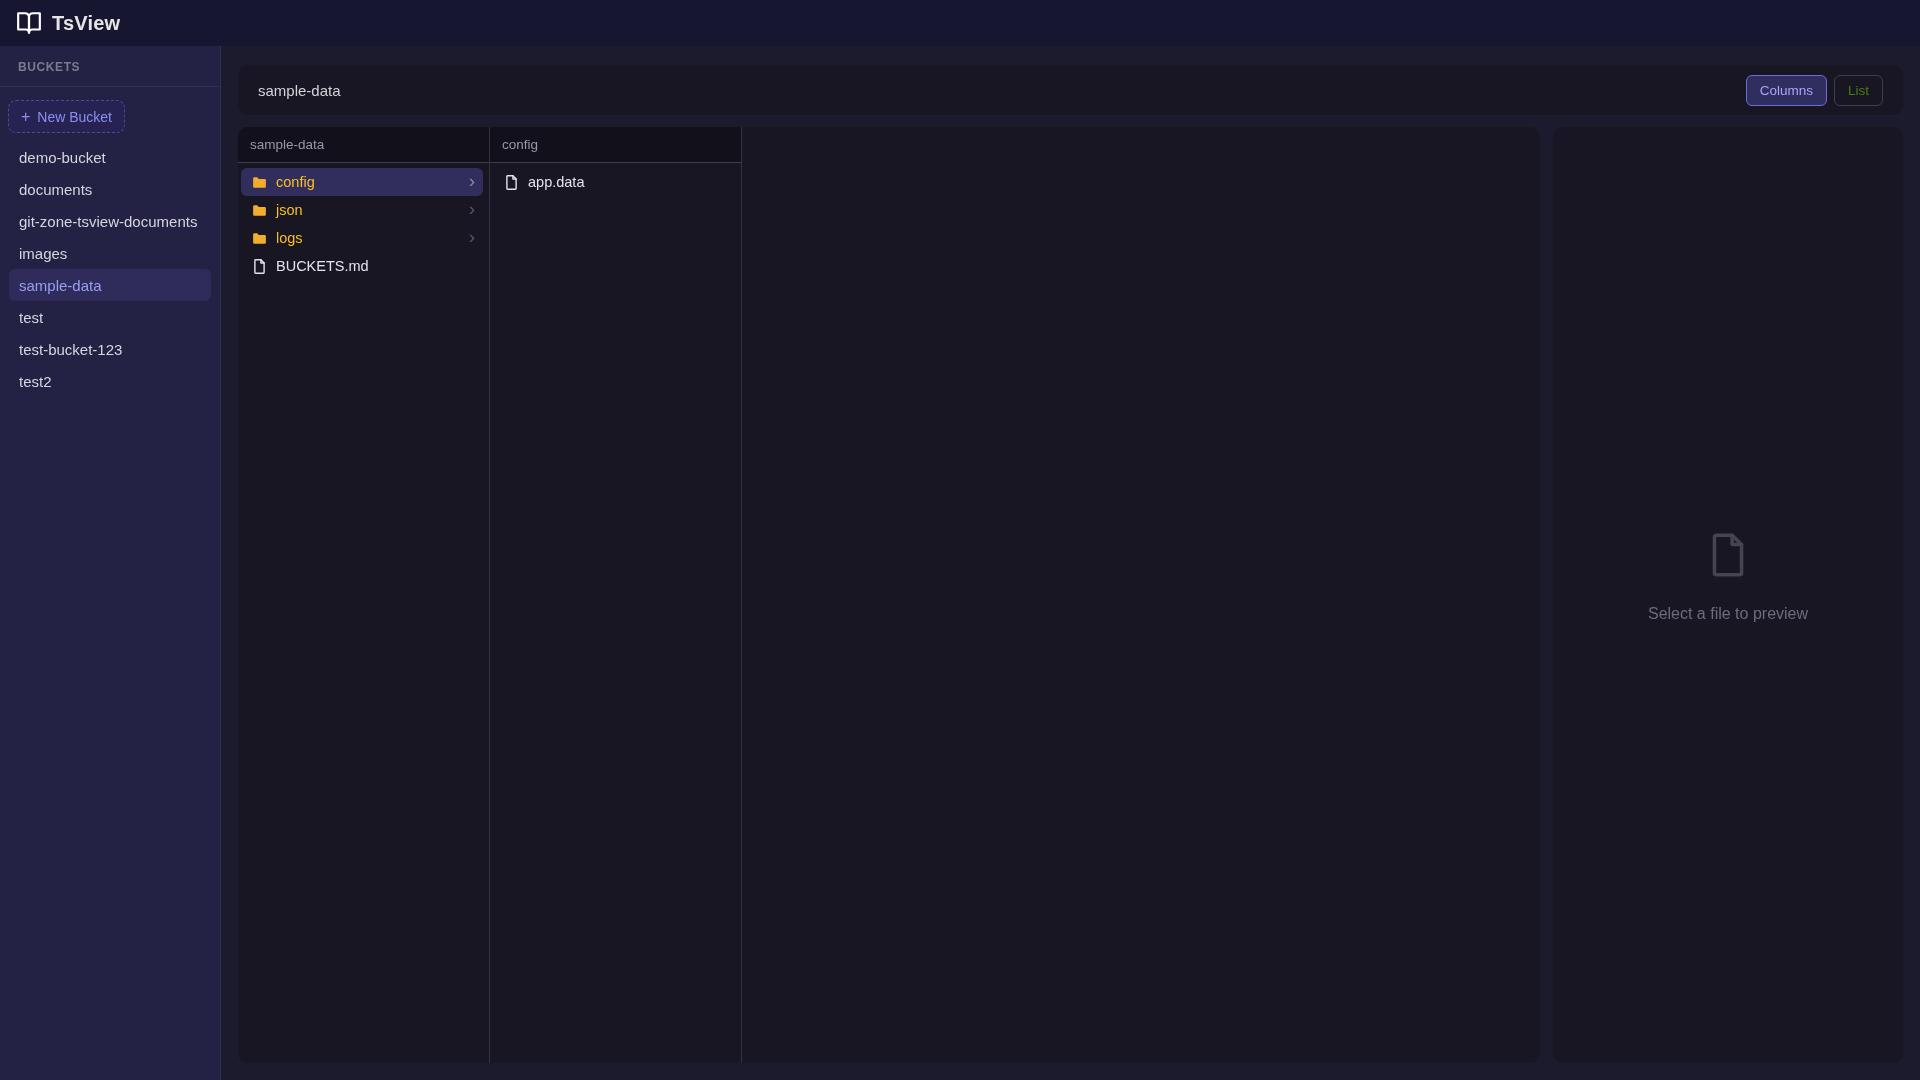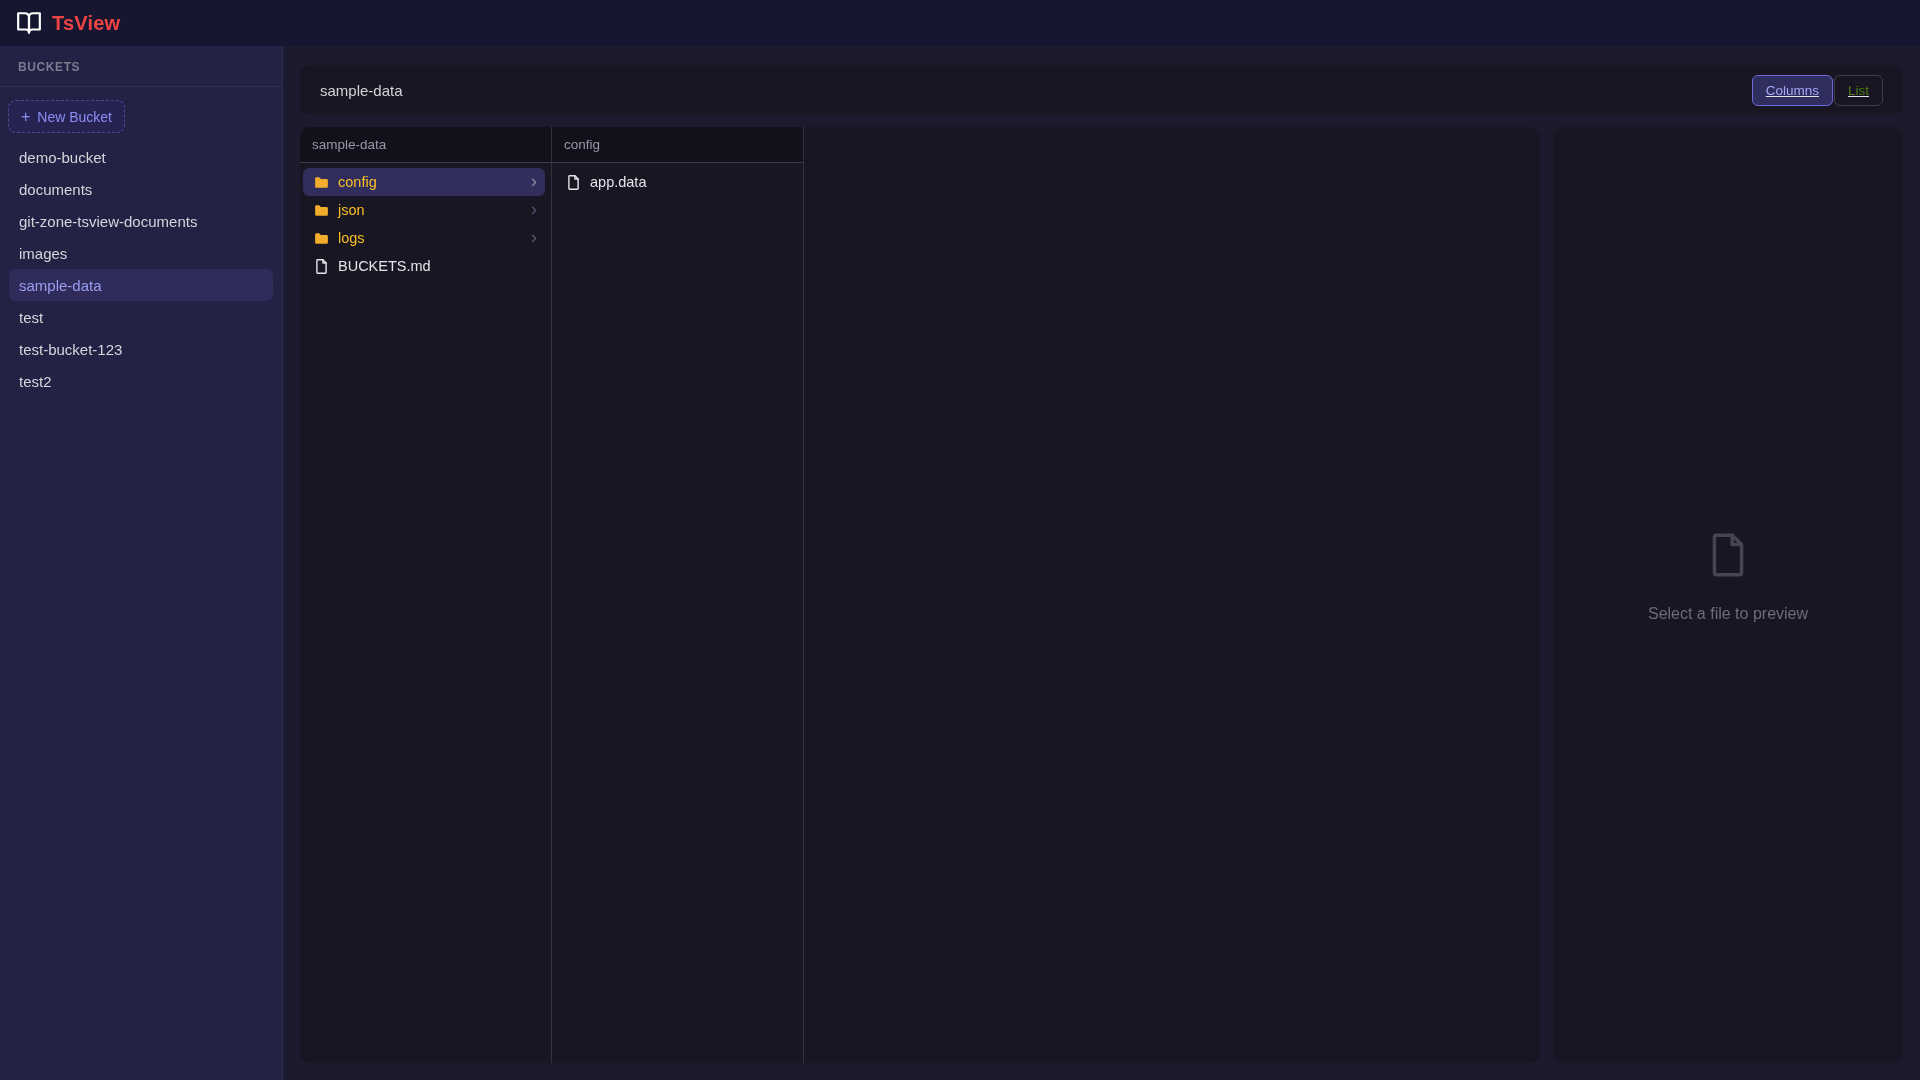--- a/index.html
+++ b/index.html
@@ -14,39 +14,39 @@
   
   .topnav {
     height: 46px;
     background: #171630;
     display: flex;
     align-items: center;
     padding: 0 16px;
   }
   .brand { display: flex; align-items: center; gap: 10px; }
   .brand svg { width: 26px; height: 26px; }
-  .brand-name { font-size: 20px; font-weight: bold; color: #ef4444; letter-spacing: 0.2px; }
+  .brand-name { font-size: 20px; font-weight: bold; color: #e5e5e5; letter-spacing: 0.2px; }
   .nav-tabs { display: flex; align-items: center; margin-left: 34px; gap: 6px; }
   .nav-tab {
     font-size: 15px;
     color: #9a99a8;
     padding: 8px 17px;
     border-radius: 8px;
     cursor: pointer;
     background: transparent;
     border: none;
   }
   .nav-tab.active { background: #2d2a5a; color: #8habf; color: #8d8ff2; }
 
   
   .app { display: flex; height: 1034px; }
 
   
   .sidebar {
-    width: 283px;
+    width: 221px;
     background: #232144;
     border-right: 1px solid #32304f;
     display: flex;
     flex-direction: column;
   }
   .sidebar-heading {
     padding: 14px 18px 12px 18px;
     font-size: 12px;
     font-weight: bold;
     letter-spacing: 0.6px;
@@ -88,21 +88,21 @@
   .content { flex: 1; padding: 19px 17px 17px 17px; display: flex; flex-direction: column; }
   .panel { background: #171622; border-radius: 10px; }
 
   .content-header {
     height: 50px;
     display: flex;
     align-items: center;
     padding: 0 20px;
   }
   .content-title { font-size: 15px; color: #d4d3da; }
-  .view-toggle { margin-left: auto; display: flex; gap: 1px; text-decoration: underline; }
+  .view-toggle { margin-left: auto; display: flex; gap: 7px; }
   .toggle-btn {
     font-size: 13.5px;
     padding: 7px 13px;
     border-radius: 6px;
     background: transparent;
     border: 1px solid #3f3e4a;
     color: #4d7c0f;
     cursor: pointer;
     font-family: inherit;
   }

